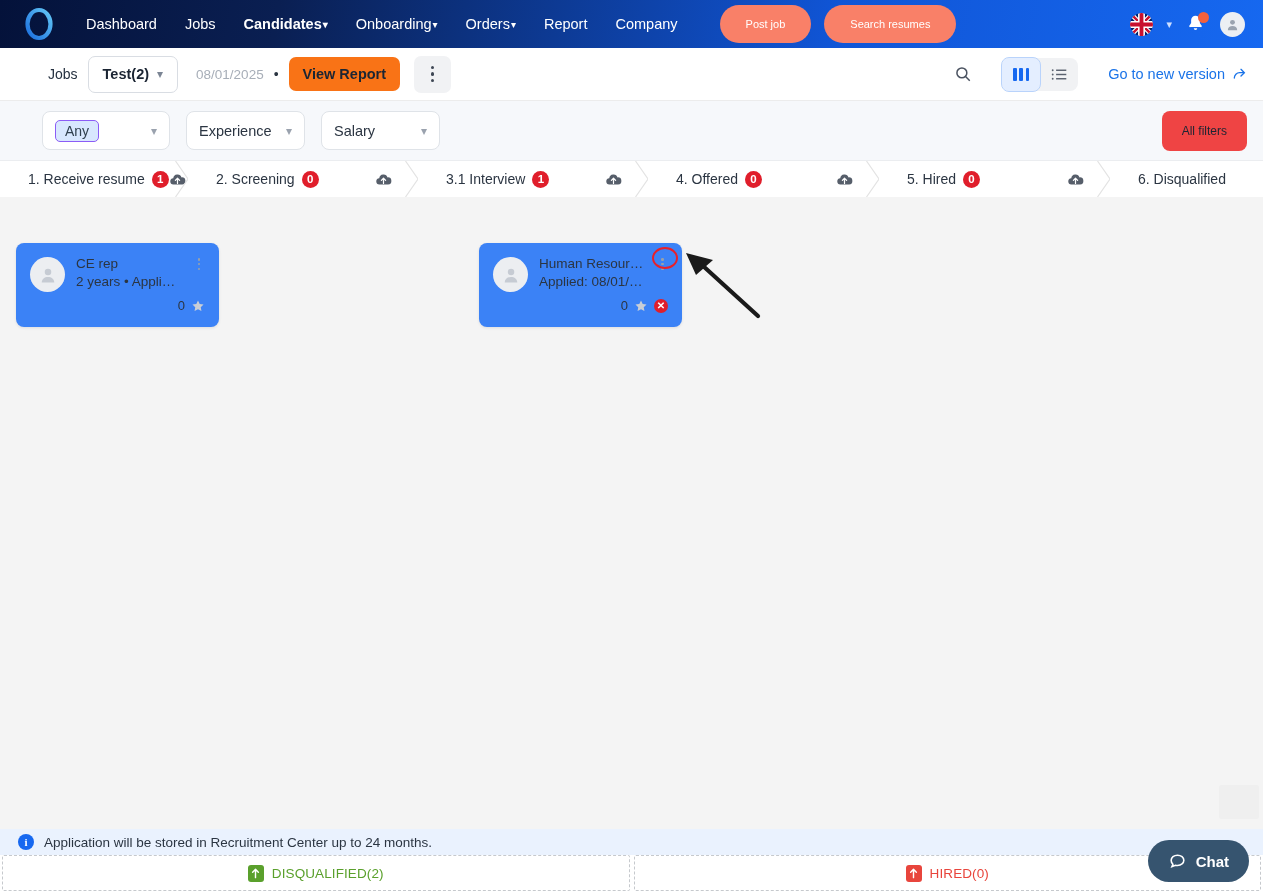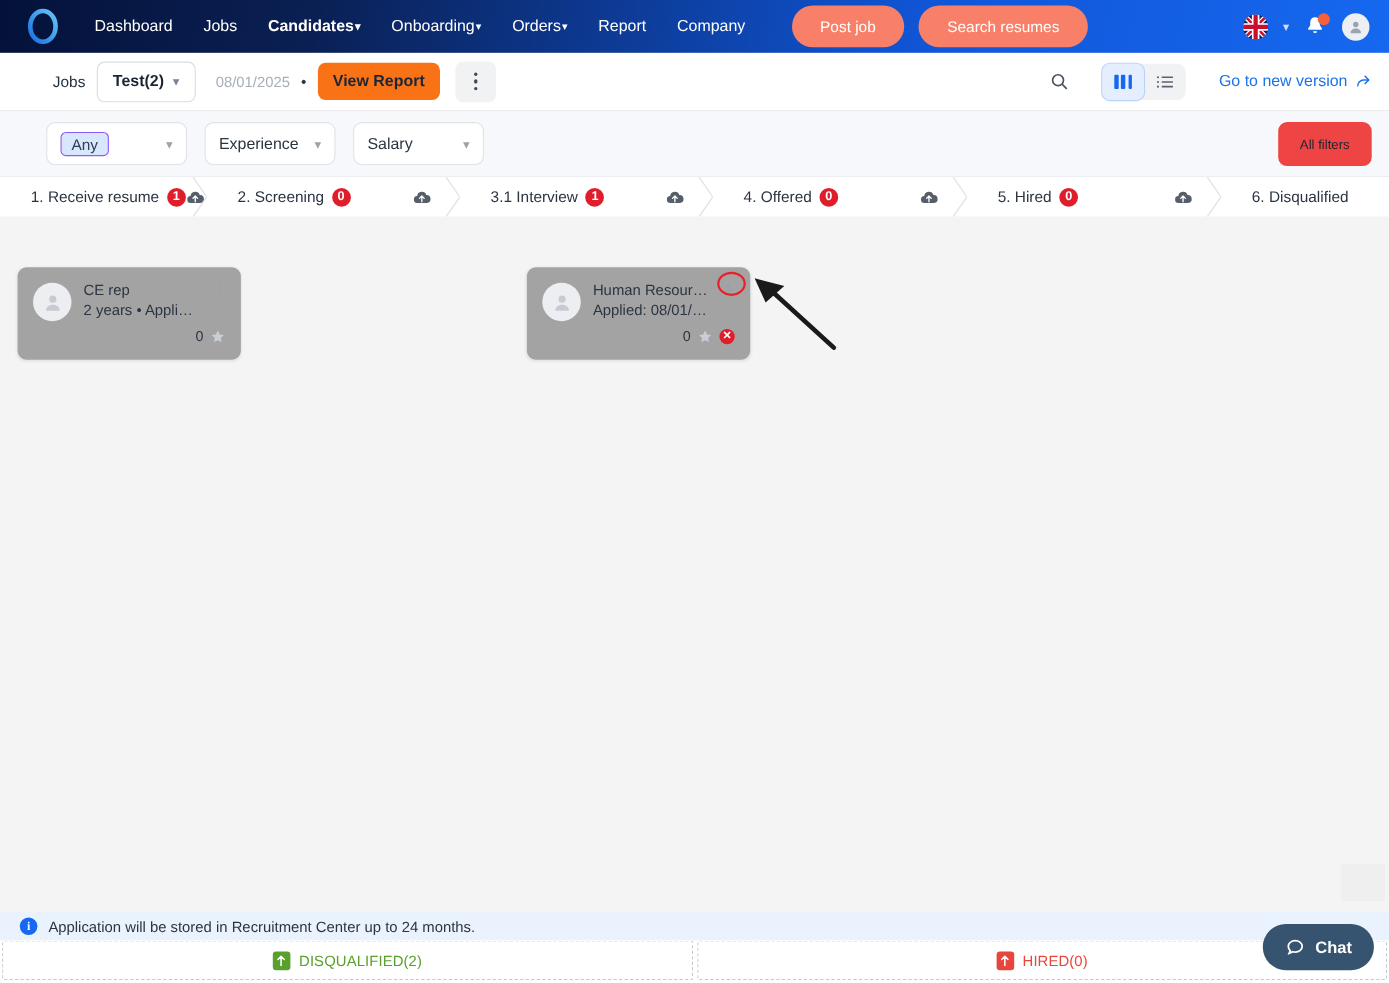--- a/index.html
+++ b/index.html
@@ -25,21 +25,21 @@
     color: #ffffff; font-size: 14.5px; padding: 6px 14px;
     white-space: nowrap; display: inline-flex; align-items: center; gap: 1px;
     cursor: pointer;
   }
   .nav-link.active { font-weight: bold; }
   .caret { font-size: 10px; line-height: 1; position: relative; top: 1px; }
   .nav-actions { display: flex; align-items: center; gap: 13px; margin-left: 28px; }
   .pill-btn {
     background: #f98068; color: #ffffff; border: none;
     border-radius: 22px; height: 38px; padding: 0 26px;
-    font-size: 14px; font-family: inherit; cursor: pointer; white-space: nowrap;
+    font-size: 11px; font-family: inherit; cursor: pointer; white-space: nowrap;
   }
   .nav-right { margin-left: auto; display: flex; align-items: center; gap: 13px; padding-right: 4px; }
   .flag { width: 23px; height: 23px; border-radius: 50%; overflow: hidden; display:block; }
   .chev-white { color: #cfe0ff; font-size: 11px; }
   .bell-wrap { position: relative; width: 22px; height: 22px; }
   .bell-dot {
     position: absolute; right: -2px; top: -1px;
     width: 11px; height: 11px; border-radius: 50%; background: #f4613c;
   }
   .avatar-top {
@@ -126,21 +126,21 @@
     position: absolute; right: -1px; top: 0; width: 14px; height: 36px;
     pointer-events: none;
   }
 
   
   .board {
     position: absolute; left: 0; top: 229px; right: 0; bottom: 65px;
     background: #f4f4f4; overflow: hidden;
   }
   .card {
-    position: absolute; background: #a3a3a3; border-radius: 8px;
+    position: absolute; background: #3b82f6; border-radius: 8px;
     box-shadow: 0 1px 3px rgba(20,30,50,0.10);
     padding: 12px 14px 10px 14px;
   }
   .card-row { display: flex; align-items: flex-start; gap: 11px; }
   .c-avatar {
     width: 35px; height: 35px; border-radius: 50%; background: #eceef1;
     display: flex; align-items: center; justify-content: center; flex: 0 0 auto; margin-top: 2px;
   }
   .c-info { min-width: 0; flex: 1 1 auto; }
   .c-name { font-size: 13.5px; color: #2b3542; white-space: nowrap; overflow: hidden; text-overflow: ellipsis; line-height: 1.28; }

